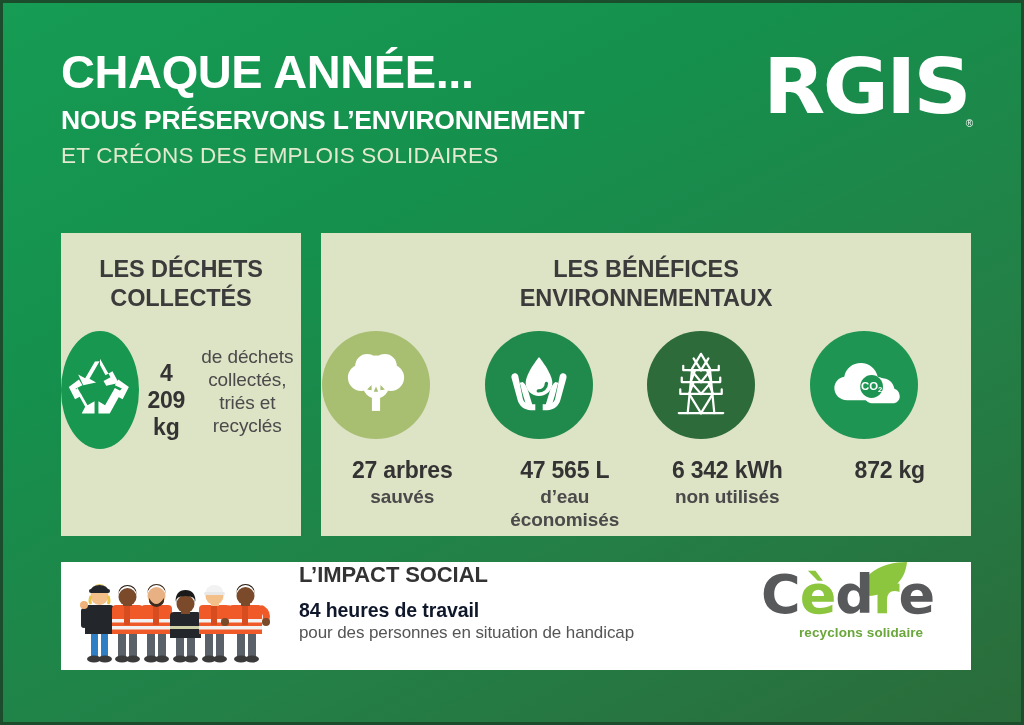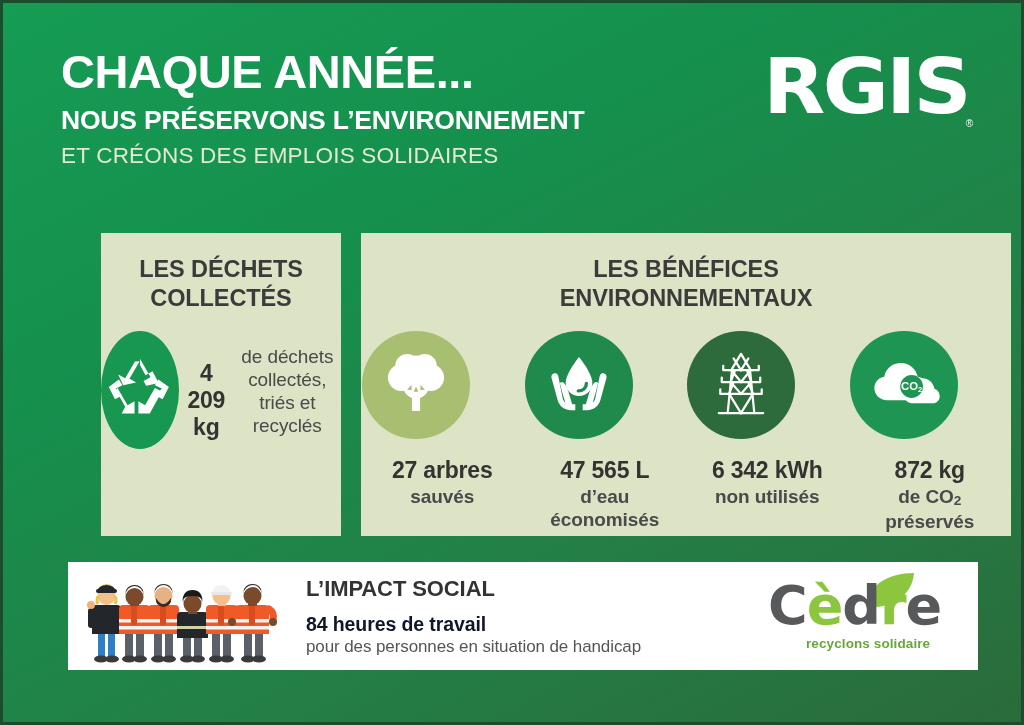--- a/index.html
+++ b/index.html
@@ -42,21 +42,21 @@
   }
   #rgis-reg {
     position: absolute; right: 48px; top: 116px;
     color: #ffffff; font-size: 10px; line-height: 1;
   }
 
   
   .panel {
     position: absolute;
     background: #dde3c5;
-    top: 230px; height: 303px; margin-left: 40px;
+    top: 230px; height: 303px;
   }
   #panel-left  { left: 58px;  width: 240px; }
   #panel-right { left: 318px; width: 650px; }
 
   .panel-title {
     color: #3b3b3b; font-size: 23.5px; font-weight: bold;
     text-align: center; line-height: 1.22; letter-spacing: -0.1px;
   }
   #panel-left .panel-title  { margin-top: 22px; }
   #panel-right .panel-title { margin-top: 22px; }
@@ -89,23 +89,23 @@
   .stat-item {
     width: 160px; display: flex; flex-direction: column; 
   }
   .stat-circle { width: 108px; height: 108px; }
   .stat-item .stat-value { margin-top: 18px; }
   .stat-item .stat-label { margin-top: 1px; font-weight: bold; }
   .sub { font-size: 0.72em; vertical-align: -0.18em; }
 
   
   #social-bar {
-    position: absolute; left: 65px; top: 559px;
+    position: absolute; left: 58px; top: 559px;
     width: 910px; height: 108px; background: #ffffff;
-    display: flex; align-items: center;
+    display: flex; align-items: flex-start;
   }
   #people-art { width: 228px; height: 100%; position: relative; flex: 0 0 228px; }
   #social-text { flex: 1; padding-left: 10px; }
   #social-heading {
     color: #333333; font-size: 22px; font-weight: bold; letter-spacing: -0.1px;
   }
   #social-hours {
     color: #0f172a; font-size: 19.5px; font-weight: bold;
     margin-top: 11px; letter-spacing: -0.1px;
   }
@@ -262,24 +262,20 @@
           <svg width="76" height="76" viewBox="0 0 100 100">
             <g fill="#ffffff">
               <path d="M28 70 C18 70 11 63 11 54 C11 46 17 40 24 39 C26 28 35 21 46 21 C57 21 66 29 68 39 C76 40 82 46 82 54 C82 63 75 70 66 70 Z"></path>
               <path d="M62 74 C55 74 50 69 50 63 C50 58 54 53 59 52 C61 45 67 41 74 41 C82 41 89 47 90 55 C94 56 97 60 97 65 C97 70 93 74 88 74 Z"></path>
             </g>
             <circle cx="60" cy="52" r="15" fill="#1f9553"></circle>
             <text x="60" y="57" font-family="Liberation Sans, sans-serif" font-size="15" font-weight="bold" fill="#ffffff" text-anchor="middle">CO<tspan font-size="10" dy="2">2</tspan></text>
           </svg>
         </div>
         <div class="stat-value">872 kg</div>
-        <div class="stat-label">
-          <div><span>de CO</span><span class="sub">2</span></div>
-          <div>préservés</div>
-        </div>
       </div>
 
     </div>
   </div>
 
   <div id="social-bar">
 
     <div id="people-art">
       <svg width="228" height="108" viewBox="0 0 228 108">
 

